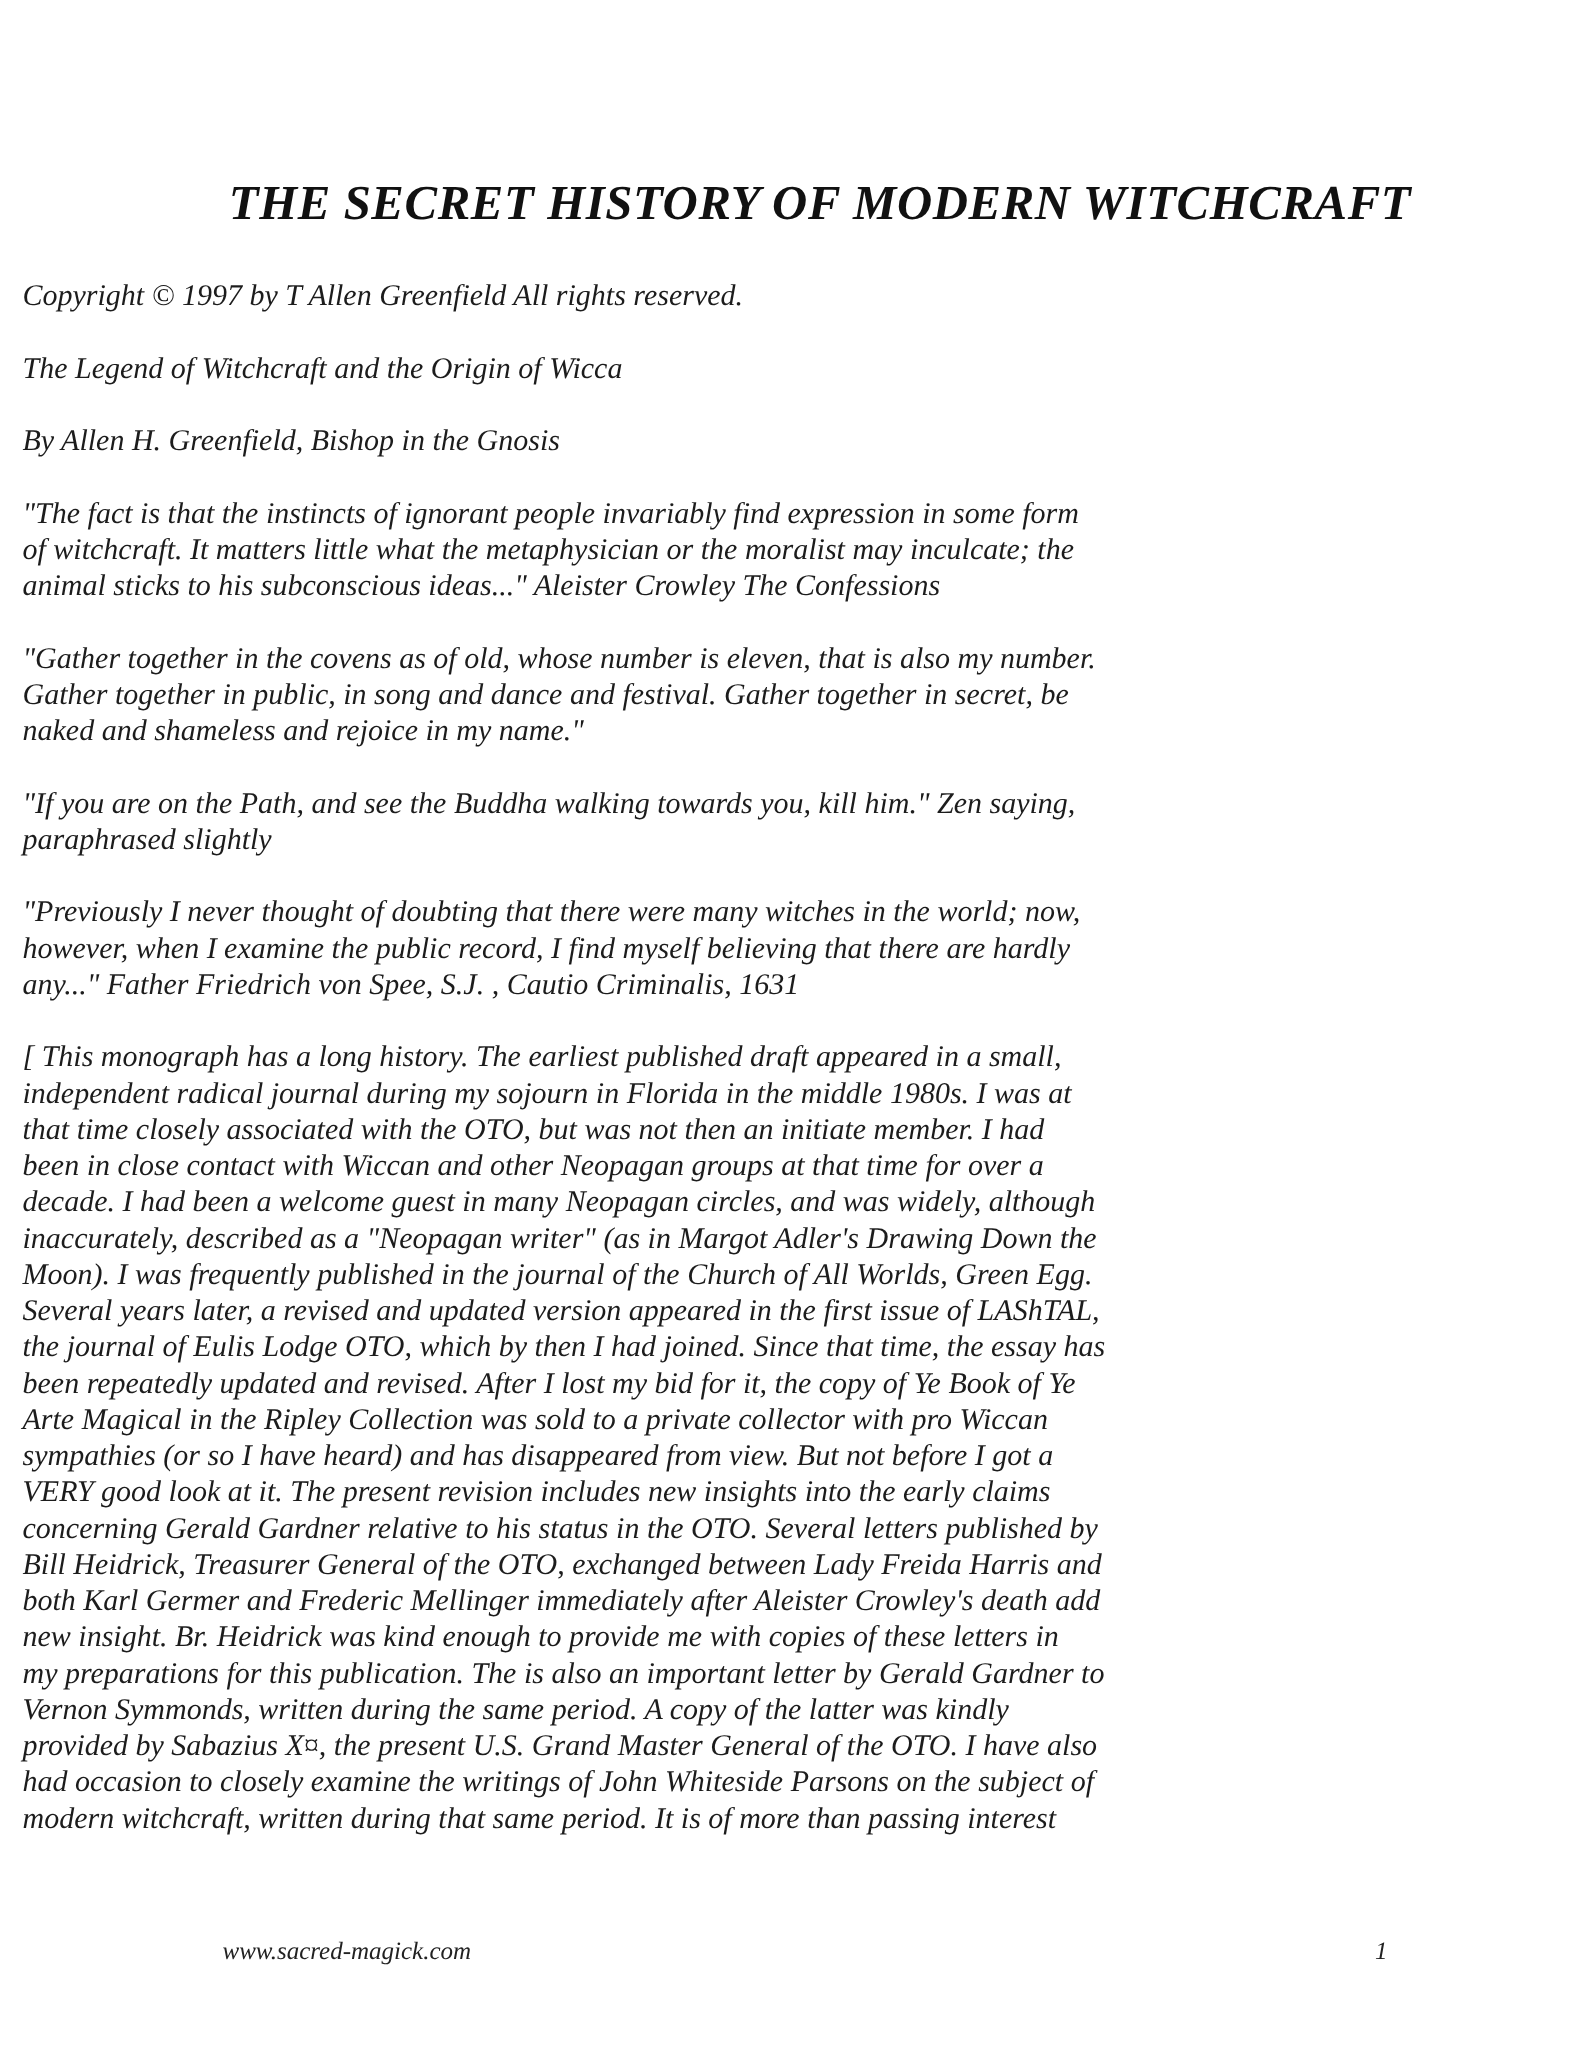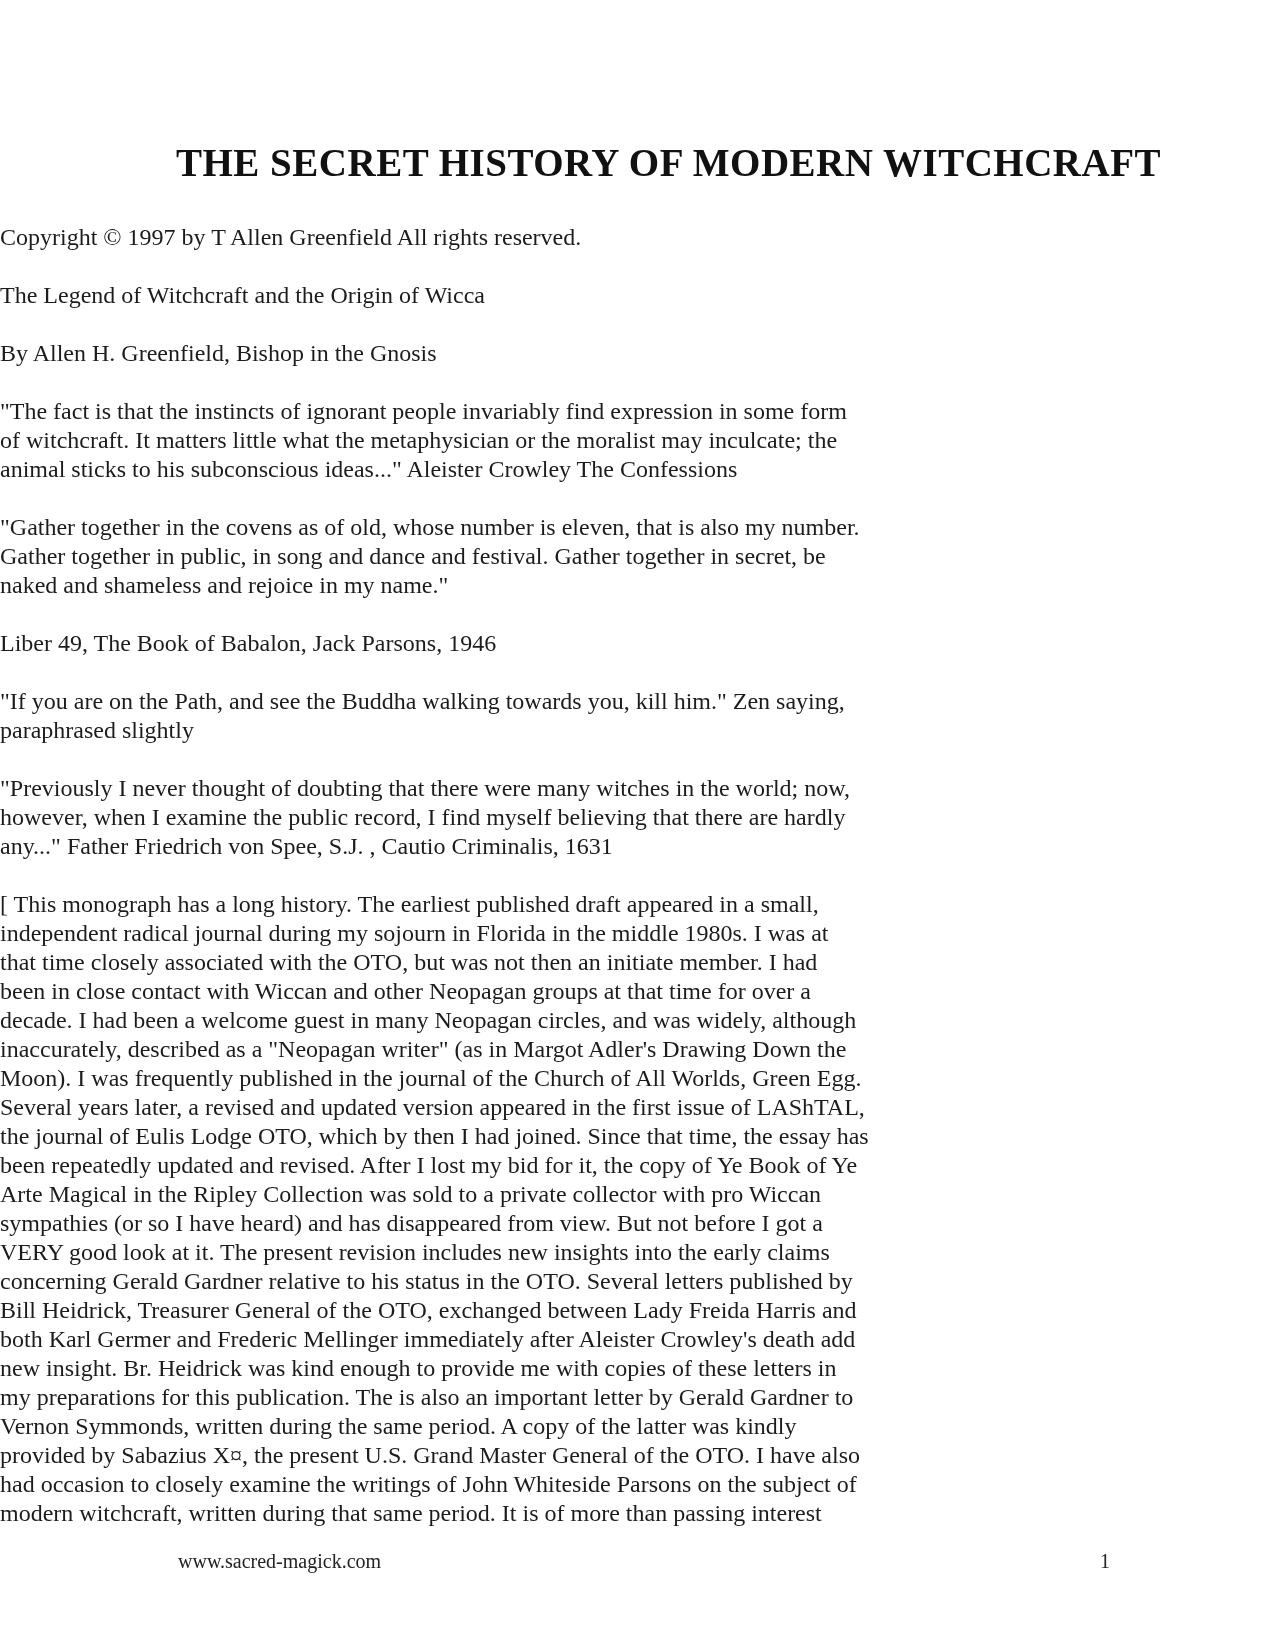--- a/index.html
+++ b/index.html
@@ -12,36 +12,38 @@
     background: #ffffff;
     position: relative;
     font-family: "Liberation Serif", "DejaVu Serif", serif;
     color: #1c1c1c;
     overflow: hidden;
   }
   .page {
     position: absolute;
     inset: 0;
     background: #ffffff;
+    font-style: italic;
   }
   .doc-title {
     margin: 0;
     padding-top: 140px;
     padding-left: 176px;
     width: 960px;
     text-align: center;
     font-size: 39px;
     font-weight: 700;
     letter-spacing: 0.5px;
     line-height: 45px;
     white-space: nowrap;
     color: #111111;
   }
   .body-text {
     padding-right: 30px;
+    margin-left: 18px;
   }
   .body-text p {
     margin: 29px 0 0 0;
     font-size: 24px;
     line-height: 29px;
     white-space: pre-line;
     color: #1c1c1c;
   }
   .body-text p.first {
     margin-top: 38px;
@@ -73,21 +75,20 @@
     <p>By Allen H. Greenfield, Bishop in the Gnosis</p>
 
     <p>"The fact is that the instincts of ignorant people invariably find expression in some form
 of witchcraft. It matters little what the metaphysician or the moralist may inculcate; the
 animal sticks to his subconscious ideas..." Aleister Crowley The Confessions</p>
 
     <p>"Gather together in the covens as of old, whose number is eleven, that is also my number.
 Gather together in public, in song and dance and festival. Gather together in secret, be
 naked and shameless and rejoice in my name."</p>
 
-    <p>Liber 49, The Book of Babalon, Jack Parsons, 1946</p>
 
     <p>"If you are on the Path, and see the Buddha walking towards you, kill him." Zen saying,
 paraphrased slightly</p>
 
     <p>"Previously I never thought of doubting that there were many witches in the world; now,
 however, when I examine the public record, I find myself believing that there are hardly
 any..." Father Friedrich von Spee, S.J. , Cautio Criminalis, 1631</p>
 
     <p>[ This monograph has a long history. The earliest published draft appeared in a small,
 independent radical journal during my sojourn in Florida in the middle 1980s. I was at

